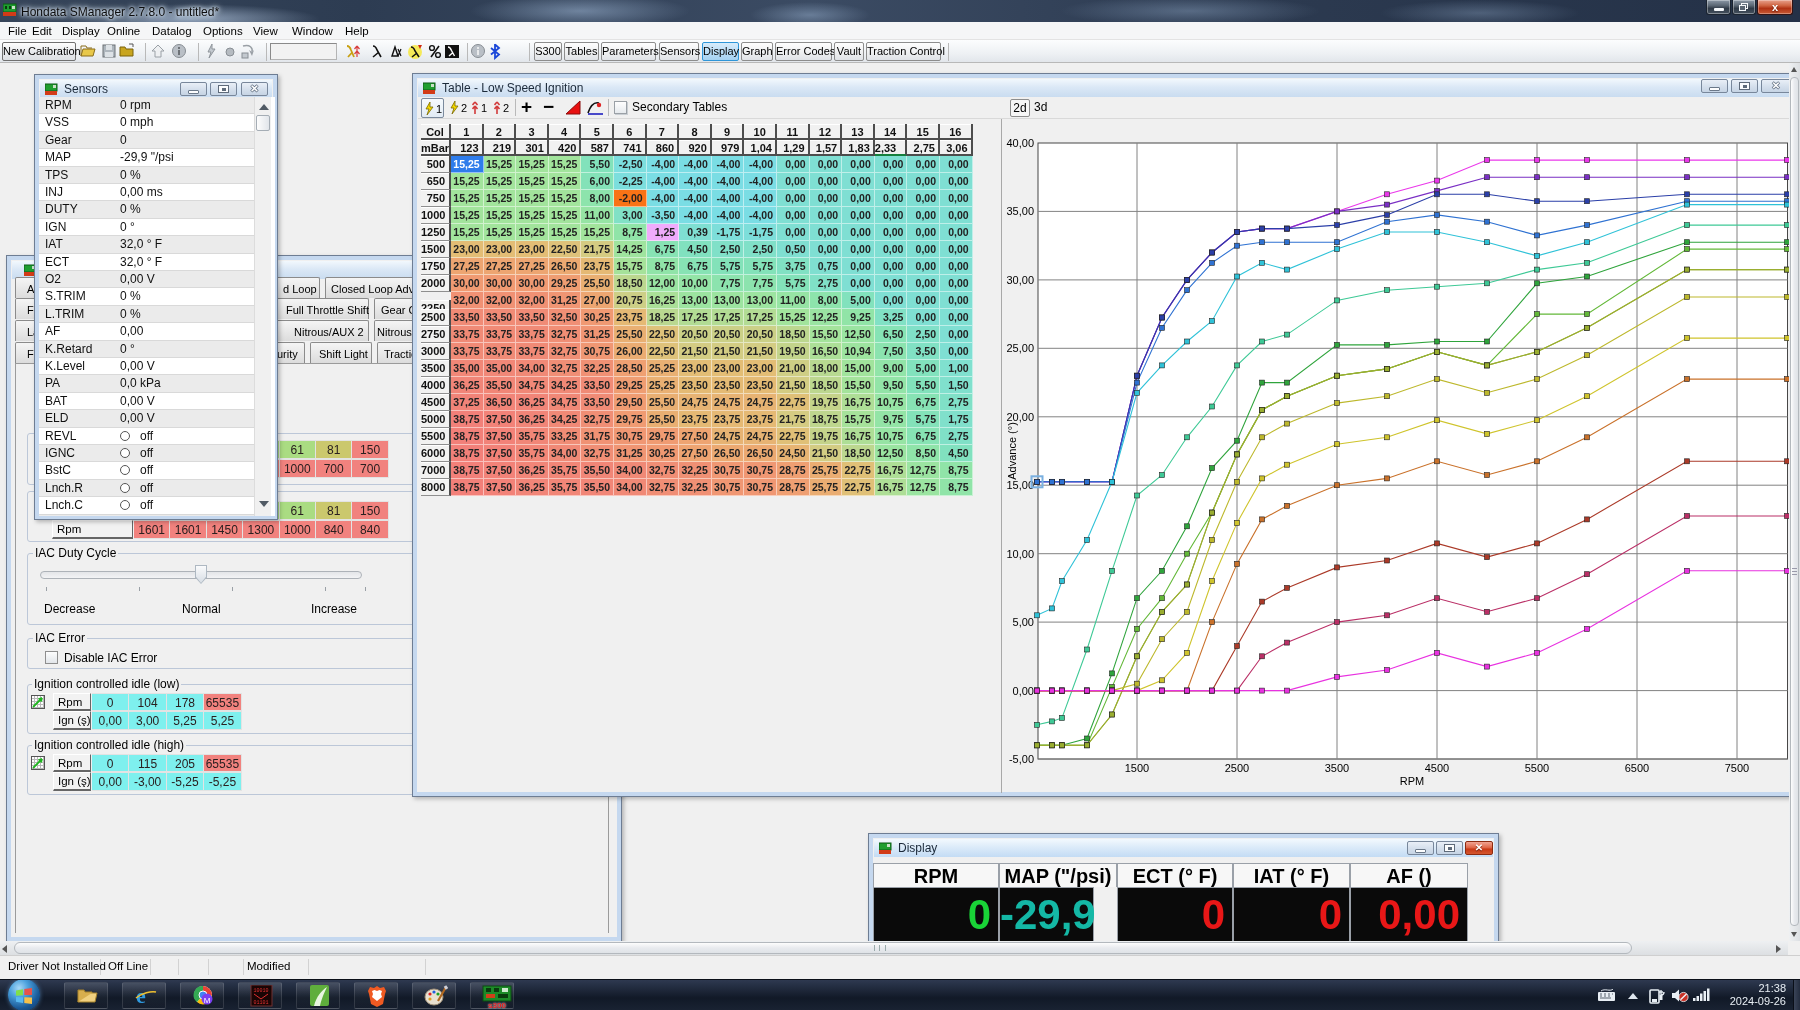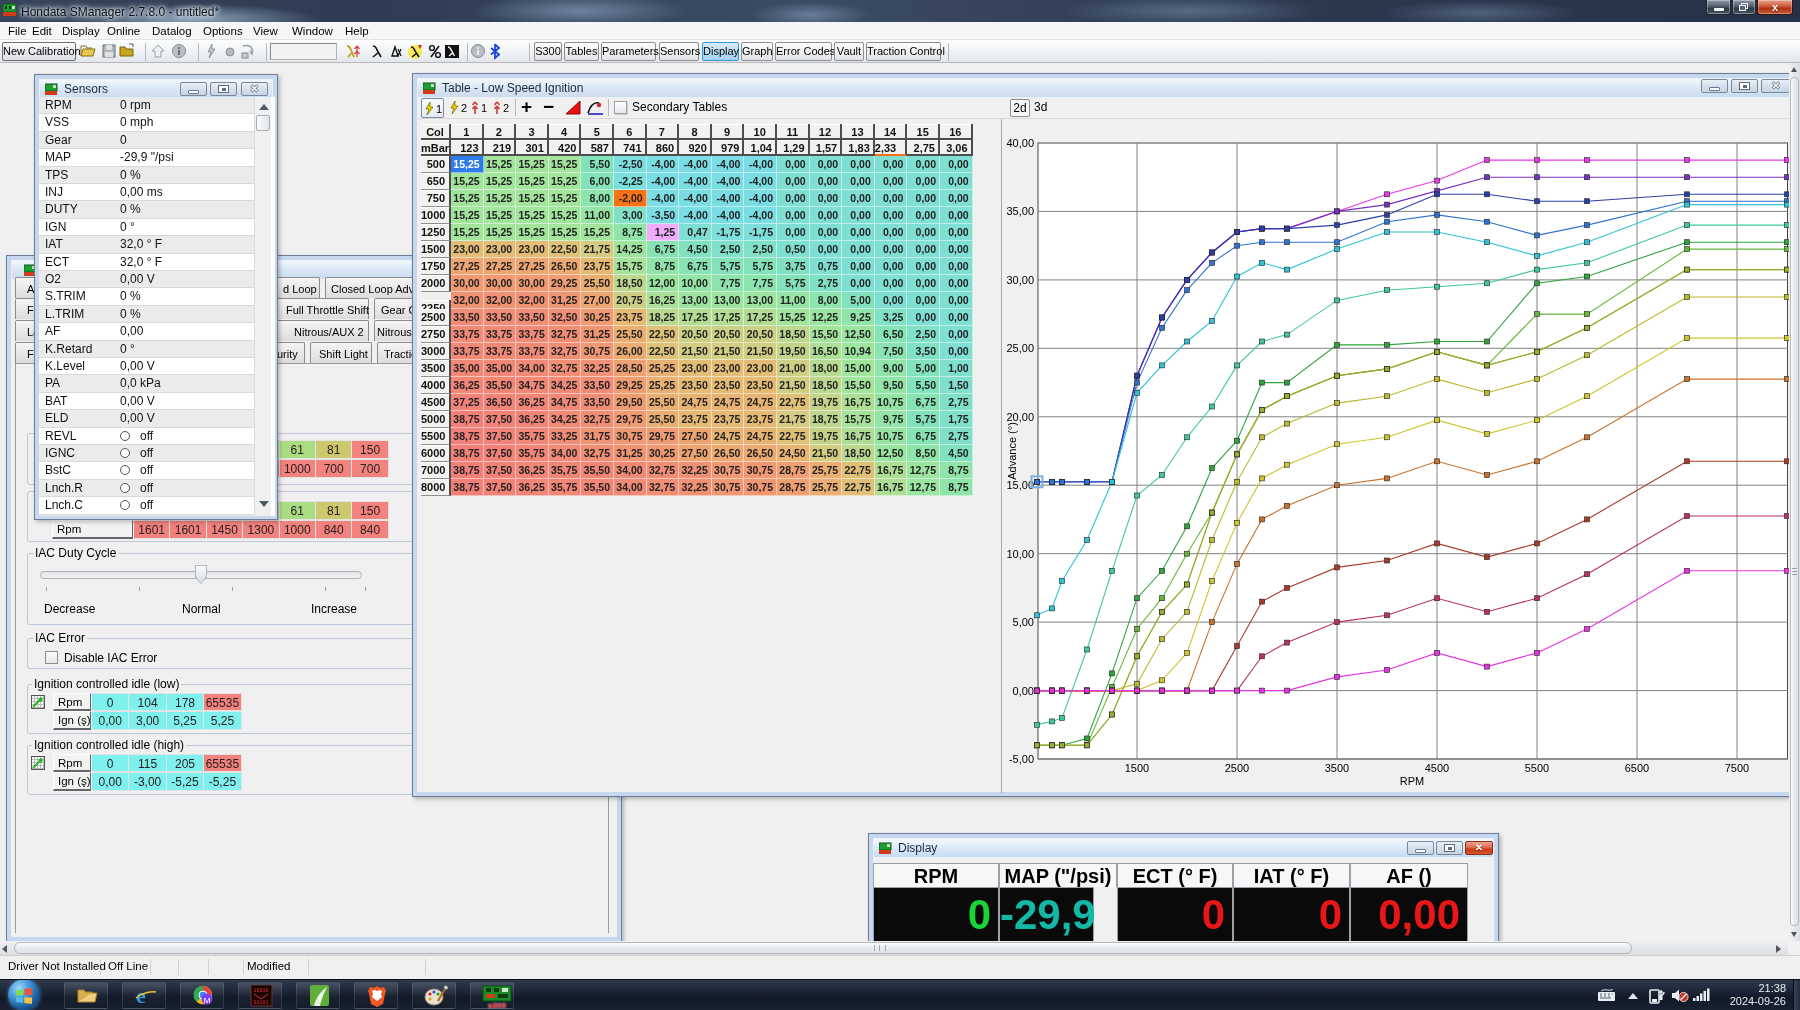--- a/index.html
+++ b/index.html
@@ -493,21 +493,21 @@
     <div class="hcell" style="left:135.8px;top:66px;width:32.6px;height:16px;line-height:16px;border-bottom:2px solid #4d4d4d;text-align:right;padding-right:3px">420</div>
     <div class="hcell" style="left:168.4px;top:66px;width:32.6px;height:16px;line-height:16px;border-bottom:2px solid #4d4d4d;text-align:right;padding-right:3px">587</div>
     <div class="hcell" style="left:201.0px;top:66px;width:32.6px;height:16px;line-height:16px;border-bottom:2px solid #4d4d4d;text-align:right;padding-right:3px">741</div>
     <div class="hcell" style="left:233.6px;top:66px;width:32.6px;height:16px;line-height:16px;border-bottom:2px solid #4d4d4d;text-align:right;padding-right:3px">860</div>
     <div class="hcell" style="left:266.2px;top:66px;width:32.6px;height:16px;line-height:16px;border-bottom:2px solid #4d4d4d;text-align:right;padding-right:3px">920</div>
     <div class="hcell" style="left:298.8px;top:66px;width:32.6px;height:16px;line-height:16px;border-bottom:2px solid #4d4d4d;text-align:right;padding-right:3px">979</div>
     <div class="hcell" style="left:331.4px;top:66px;width:32.6px;height:16px;line-height:16px;border-bottom:2px solid #4d4d4d;text-align:right;padding-right:3px">1,04</div>
     <div class="hcell" style="left:364.0px;top:66px;width:32.6px;height:16px;line-height:16px;border-bottom:2px solid #4d4d4d;text-align:right;padding-right:3px">1,29</div>
     <div class="hcell" style="left:396.6px;top:66px;width:32.6px;height:16px;line-height:16px;border-bottom:2px solid #4d4d4d;text-align:right;padding-right:3px">1,57</div>
     <div class="hcell" style="left:429.2px;top:66px;width:32.6px;height:16px;line-height:16px;border-bottom:2px solid #4d4d4d;text-align:right;padding-right:3px">1,83</div>
-    <div class="hcell" style="left:461.8px;top:66px;width:32.6px;height:16px;line-height:16px;border-bottom:2px solid #f97316;text-align:left;padding-right:15px">2,33</div>
+    <div class="hcell" style="left:461.8px;top:66px;width:32.6px;height:16px;line-height:16px;border-bottom:2px solid #15803d;text-align:left;padding-right:15px">2,33</div>
     <div class="hcell" style="left:494.4px;top:66px;width:32.6px;height:16px;line-height:16px;border-bottom:2px solid #4d4d4d;text-align:right;padding-right:3px">2,75</div>
     <div class="hcell" style="left:527.0px;top:66px;width:32.6px;height:16px;line-height:16px;border-bottom:2px solid #4d4d4d;text-align:right;padding-right:3px">3,06</div>
     <div class="rhead" style="left:8px;top:82px;width:30px;height:17px;line-height:17px">500</div>
     <div class="cell" style="left:38.0px;top:82px;width:32.6px;height:17px;background:#2e7ceb;color:#fff">15,25</div>
     <div class="cell" style="left:70.6px;top:82px;width:32.6px;height:17px;background:#a2e49c">15,25</div>
     <div class="cell" style="left:103.2px;top:82px;width:32.6px;height:17px;background:#a2e49c">15,25</div>
     <div class="cell" style="left:135.8px;top:82px;width:32.6px;height:17px;background:#a2e49c">15,25</div>
     <div class="cell" style="left:168.4px;top:82px;width:32.6px;height:17px;background:#82e2bb">5,50</div>
     <div class="cell" style="left:201.0px;top:82px;width:32.6px;height:17px;background:#7cdede">-2,50</div>
     <div class="cell" style="left:233.6px;top:82px;width:32.6px;height:17px;background:#7adde4">-4,00</div>
@@ -572,21 +572,21 @@
     <div class="cell" style="left:494.4px;top:133px;width:32.6px;height:17px;background:#7fdfd3">0,00</div>
     <div class="cell" style="left:527.0px;top:133px;width:32.6px;height:17px;background:#7fdfd3">0,00</div>
     <div class="rhead" style="left:8px;top:150px;width:30px;height:17px;line-height:17px">1250</div>
     <div class="cell" style="left:38.0px;top:150px;width:32.6px;height:17px;background:#a2e49c">15,25</div>
     <div class="cell" style="left:70.6px;top:150px;width:32.6px;height:17px;background:#a2e49c">15,25</div>
     <div class="cell" style="left:103.2px;top:150px;width:32.6px;height:17px;background:#a2e49c">15,25</div>
     <div class="cell" style="left:135.8px;top:150px;width:32.6px;height:17px;background:#a2e49c">15,25</div>
     <div class="cell" style="left:168.4px;top:150px;width:32.6px;height:17px;background:#a2e49c">15,25</div>
     <div class="cell" style="left:201.0px;top:150px;width:32.6px;height:17px;background:#90e4a8">8,75</div>
     <div class="cell" style="left:233.6px;top:150px;width:32.6px;height:17px;background:#f0abfc">1,25</div>
-    <div class="cell" style="left:266.2px;top:150px;width:32.6px;height:17px;background:#7fdfd2">0,47</div>
+    <div class="cell" style="left:266.2px;top:150px;width:32.6px;height:17px;background:#7fdfd2">0,39</div>
     <div class="cell" style="left:298.8px;top:150px;width:32.6px;height:17px;background:#7ddeda">-1,75</div>
     <div class="cell" style="left:331.4px;top:150px;width:32.6px;height:17px;background:#7ddeda">-1,75</div>
     <div class="cell" style="left:364.0px;top:150px;width:32.6px;height:17px;background:#7fdfd3">0,00</div>
     <div class="cell" style="left:396.6px;top:150px;width:32.6px;height:17px;background:#7fdfd3">0,00</div>
     <div class="cell" style="left:429.2px;top:150px;width:32.6px;height:17px;background:#7fdfd3">0,00</div>
     <div class="cell" style="left:461.8px;top:150px;width:32.6px;height:17px;background:#7fdfd3">0,00</div>
     <div class="cell" style="left:494.4px;top:150px;width:32.6px;height:17px;background:#7fdfd3">0,00</div>
     <div class="cell" style="left:527.0px;top:150px;width:32.6px;height:17px;background:#7fdfd3">0,00</div>
     <div class="rhead" style="left:8px;top:167px;width:30px;height:17px;line-height:17px">1500</div>
     <div class="cell" style="left:38.0px;top:167px;width:32.6px;height:17px;background:#e3bd75">23,00</div>

